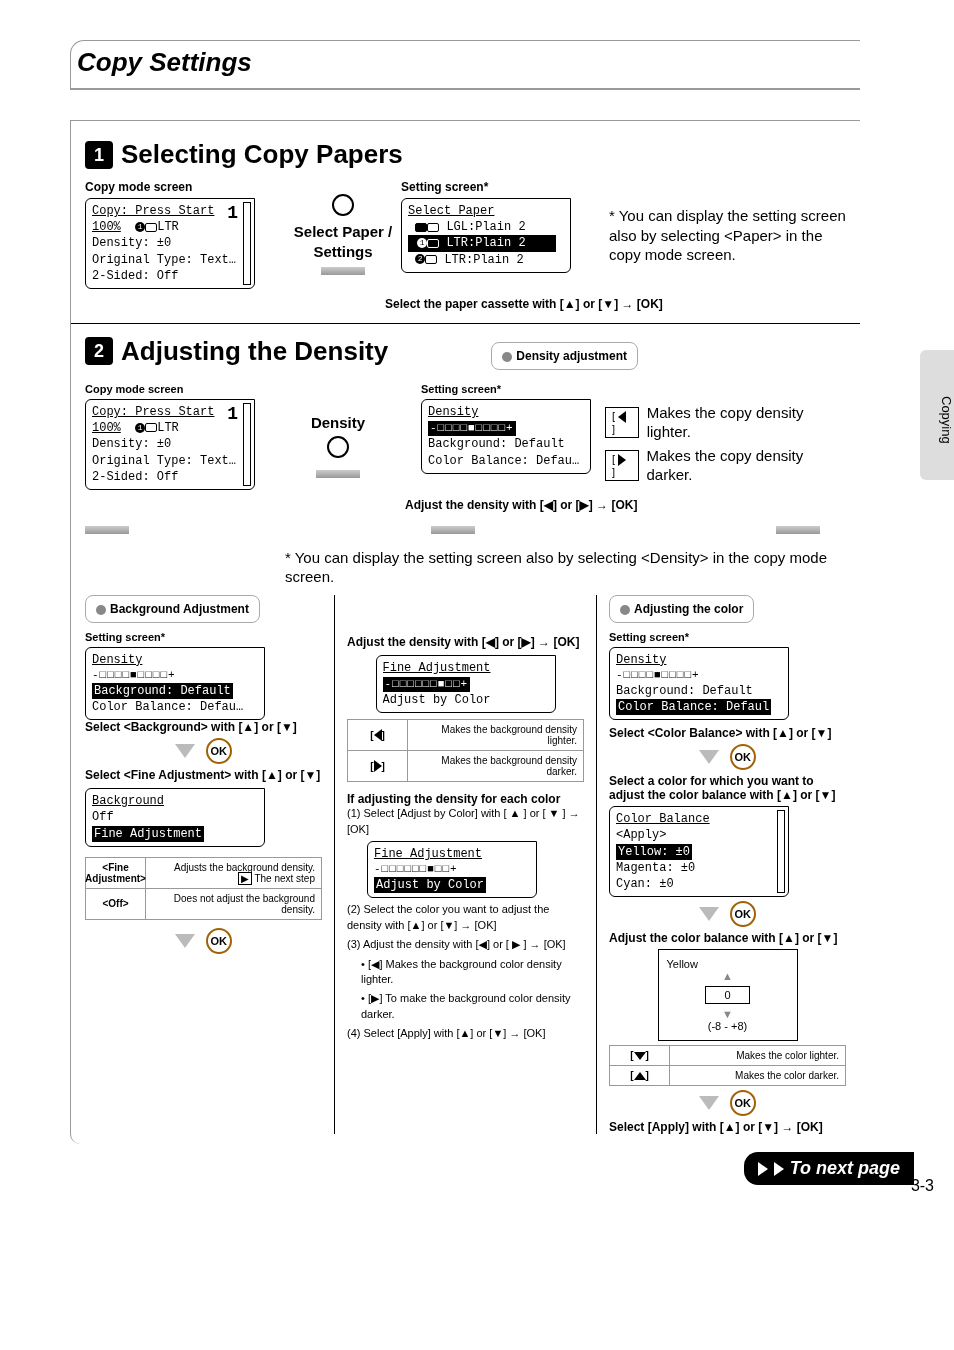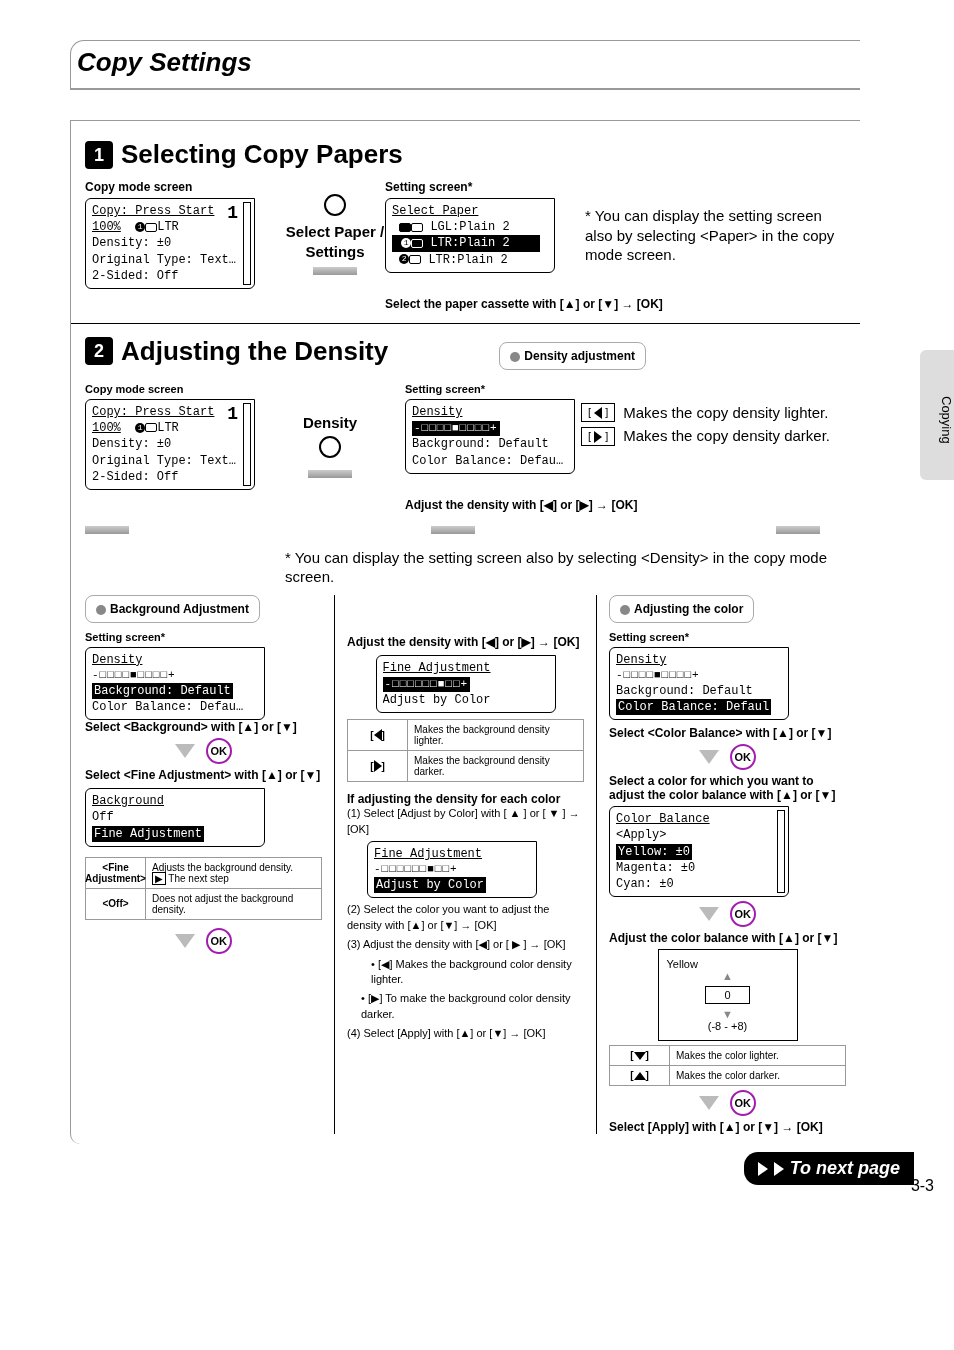--- a/index.html
+++ b/index.html
@@ -3,52 +3,52 @@
 <meta charset="utf-8">
 <style>
   * { box-sizing: border-box; margin: 0; padding: 0; }
   body { font-family: Arial, sans-serif; background: #fff; width: 954px; position: relative; }
   .page { padding: 40px 40px 20px 70px; position: relative; }
   .main-heading { font-size: 26px; font-weight: bold; font-style: italic; padding: 6px 0 10px 6px; border: 1px solid #999; border-radius: 14px 0 0 0; border-right: none; border-bottom: 2px solid #999; margin-bottom: 30px; width: 790px; }
   .content-frame { border: 1px solid #999; border-radius: 0 0 0 10px; border-right: none; border-bottom: none; padding: 18px 14px 10px 14px; width: 790px; position: relative; }
   .sec-head { display: flex; align-items: center; margin-bottom: 10px; }
   .num-badge { width: 28px; height: 28px; background: #000; color: #fff; font-weight: bold; border-radius: 4px; text-align: center; line-height: 28px; font-size: 18px; margin-right: 8px; }
   .sec-title { font-size: 26px; font-weight: bold; }
-  .row { display: flex; align-items: flex-start; gap: 0; justify-content: flex-end; }
+  .row { display: flex; align-items: flex-start; gap: 8px; justify-content: flex-end; }
   .lbl { font-size: 12px; font-weight: bold; margin-bottom: 4px; }
   .lbl-sm { font-size: 11px; font-weight: bold; margin-bottom: 4px; }
   .lcd { font-family: "Courier New", monospace; font-size: 12px; border: 1px solid #000; border-radius: 6px 0 6px 6px; padding: 4px 6px; background: #fff; width: 170px; position: relative; line-height: 1.35; }
   .lcd .scroll { position: absolute; right: 3px; top: 3px; bottom: 3px; width: 8px; border: 1px solid #000; }
   .lcd .line { white-space: nowrap; overflow: hidden; }
   .lcd .ul { text-decoration: underline; }
   .lcd .hl { background: #000; color: #fff; padding: 0 2px; display: inline-block; }
   .counter { position: absolute; right: 16px; top: 2px; font-size: 18px; font-weight: bold; }
   .mini-icon { display: inline-block; width: 12px; height: 9px; border: 1px solid #000; border-radius: 2px; vertical-align: middle; }
   .mini-icon.dark { background: #000; }
   .small-circ { display:inline-block; width:10px; height:10px; border-radius:50%; background:#000; color:#fff; font-size:8px; text-align:center; line-height:10px; vertical-align:middle;}
   .instr { font-size: 12px; font-weight: bold; }
   .circle-btn { width: 22px; height: 22px; border: 2px solid #000; border-radius: 50%; display: inline-block; background: #fff; }
-  .ok-btn { width: 26px; height: 26px; border: 2px solid #a21caf; border-radius: 50%; display: inline-flex; align-items:center; justify-content:center; font-size: 11px; font-weight: bold; }
+  .ok-btn { width: 26px; height: 26px; border: 2px solid #a16207; border-radius: 50%; display: inline-flex; align-items:center; justify-content:center; font-size: 11px; font-weight: bold; }
   .arrow-gap { width: 44px; height: 8px; background: linear-gradient(#ccc,#999); margin: 6px 0; }
   .tri { display:inline-block; width:0; height:0; vertical-align:middle; }
   .tri.u { border-left:6px solid transparent; border-right:6px solid transparent; border-bottom:10px solid #000;}
   .tri.d { border-left:6px solid transparent; border-right:6px solid transparent; border-top:10px solid #000;}
   .tri.l { border-top:6px solid transparent; border-bottom:6px solid transparent; border-right:10px solid #000;}
   .tri.r { border-top:6px solid transparent; border-bottom:6px solid transparent; border-left:10px solid #000;}
   .bullet { display:inline-block; width:10px; height:10px; border-radius:50%; background:#888; margin-right:4px; vertical-align:middle;}
   .panel { border:1px solid #aaa; border-radius:8px; padding:6px 10px; font-size:12px; font-weight:bold; }
   .divider { border-top:1px solid #000; margin:12px -14px; }
   .cols3 { display:flex; gap:10px; margin-top:8px; }
   .col { flex:1; position:relative; }
   .vsep { border-left:1px solid #000; margin:0 2px; }
   .table-desc { border:1px solid #999; font-size:10px; }
   .table-desc .trow { display:flex; border-bottom:1px solid #999; }
   .table-desc .trow:last-child { border-bottom:none; }
   .table-desc .tlab { width:60px; padding:4px; border-right:1px solid #999; text-align:center; font-weight:bold; display:flex; align-items:center; justify-content:center;}
-  .table-desc .tdesc { flex:1; padding:4px 6px; }
+  .table-desc .tdesc { flex:1; padding:4px 6px;text-align:right; }
   .down-arrow-g { width:0;height:0;border-left:10px solid transparent;border-right:10px solid transparent;border-top:14px solid #bbb; display:inline-block;}
   .flow-down { text-align:center; margin:4px 0;}
   .flow-down .down-arrow-g { vertical-align:middle; margin-right:6px;}
   .key-box { display:inline-block; border:1px solid #000; padding:2px 6px; font-size:11px; margin-right:4px;}
   .key-row { display:flex; align-items:center; gap:4px; margin:4px 0;}
   .sidebar-tab { position:absolute; right:0; top:350px; width:34px; height:130px; background:#ddd; border-radius:6px 0 0 6px; writing-mode:vertical-rl; text-align:center; font-size:13px; padding-top:10px;}
   .to-next { background:#000; color:#fff; font-weight:bold; font-style:italic; font-size:18px; padding:6px 14px; border-radius:14px 0 0 14px; display:inline-flex; align-items:center; gap:6px; float:right; margin-top:8px;}
   .to-next .tri-w { display:inline-block; width:0;height:0;border-top:7px solid transparent;border-bottom:7px solid transparent;border-left:10px solid #fff;}
   .pgnum { position:absolute; bottom:10px; right:20px; font-size:16px;}
   .note { font-size:15px; line-height:1.3; }
@@ -233,21 +233,21 @@
         </div>
         <div class="instr" style="margin-top:10px;">If adjusting the density for each color</div>
         <div class="step-txt">(1) Select [Adjust by Color] with [ ▲ ] or [ ▼ ] → [OK]</div>
         <div class="lcd" style="width:170px; margin:4px 0 4px 20px;">
           <div class="line ul">Fine Adjustment</div>
           <div class="line slider-row">-□□□□□□■□□+</div>
           <div class="line"><span class="hl">Adjust by Color</span></div>
         </div>
         <div class="step-txt">(2) Select the color you want to adjust the density with [▲] or [▼] → [OK]</div>
         <div class="step-txt">(3) Adjust the density with [◀] or [ ▶ ] → [OK]</div>
-        <div class="step-txt" style="margin-left:24px;">• [◀] Makes the background color density lighter.</div>
+        <div class="step-txt" style="margin-left:14px;">• [◀] Makes the background color density lighter.</div>
         <div class="step-txt" style="margin-left:14px;">• [▶] To make the background color density darker.</div>
         <div class="step-txt">(4) Select [Apply] with [▲] or [▼] → [OK]</div>
       </div>
 
       <div class="vsep"></div>
 
       <div class="col">
         <div class="panel" style="display:inline-block;"><span class="bullet"></span><span>Adjusting the color</span></div>
         <div class="lbl-sm" style="margin-top:8px;">Setting screen*</div>
         <div class="lcd" style="width:180px;">

